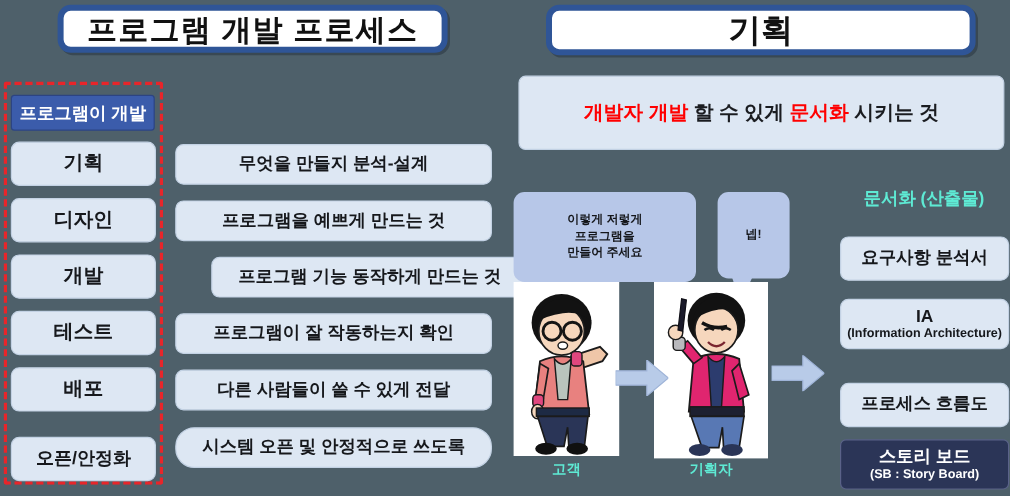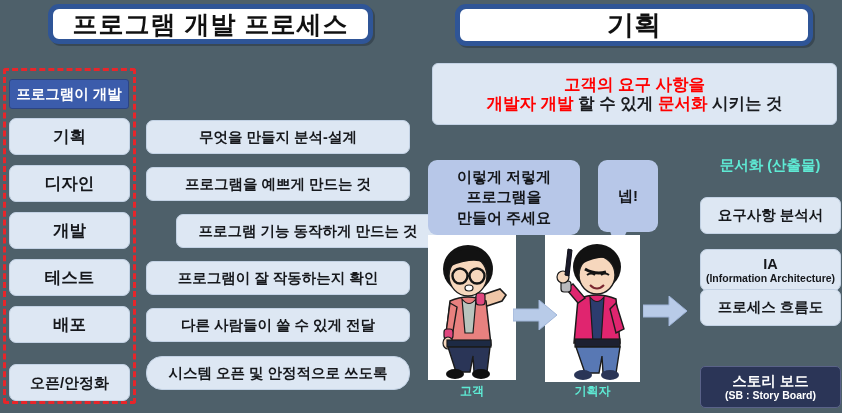--- a/index.html
+++ b/index.html
@@ -132,21 +132,21 @@
   .bubble {
     position: absolute;
     background: #b7c7e8;
     border-radius: 9px;
     display: flex;
     align-items: center;
     justify-content: center;
     text-align: center;
     color: #14161a;
     font-weight: bold;
-    font-size: 15px;
+    font-size: 10px;
     line-height: 1.35;
     box-sizing: border-box;
   }
   .bubble .tail {
     position: absolute;
     width: 0; height: 0;
     border-style: solid;
   }
 
   #bubble-customer {
@@ -240,23 +240,20 @@
   <div class="lightbox desc-item" style="top:167px;">프로그램을 예쁘게 만드는 것</div>
   <div class="lightbox desc-item" style="top:214px;margin-left:30px;">프로그램 기능 동작하게 만드는 것</div>
   <div class="lightbox desc-item" style="top:261px;">프로그램이 잘 작동하는지 확인</div>
   <div class="lightbox desc-item" style="top:308px;">다른 사람들이 쓸 수 있게 전달</div>
   <div class="lightbox desc-item" style="top:356px;border-radius:16px;">시스템 오픈 및 안정적으로 쓰도록</div>
 
   <div class="title-pill" id="right-title">기획</div>
 
   <div class="lightbox" id="callout">
     <div class="line">
-      <span class="red">고객의 요구 사항을</span>
-    </div>
-    <div class="line">
       <span class="red">개발자 개발</span><span class="dark"> 할 수 있게 </span><span class="red">문서화</span><span class="dark"> 시키는 것</span>
     </div>
   </div>
 
   <div class="bubble" id="bubble-customer">
     <span style="white-space:pre-line;">이렇게 저렇게
 프로그램을
 만들어 주세요</span>
     <span class="tail"></span>
   </div>
@@ -355,21 +352,21 @@
 
   <div class="lightbox doc-item" style="top:197px; height:37px;">
     <span>요구사항 분석서</span>
   </div>
 
   <div class="lightbox doc-item" style="top:249px; height:42px;">
     <span>IA</span>
     <span class="doc-sub">(Information Architecture)</span>
   </div>
 
-  <div class="lightbox doc-item" style="top:289px; height:37px;">
+  <div class="lightbox doc-item" style="top:319px; height:37px;">
     <span>프로세스 흐름도</span>
   </div>
 
   <div class="darkbox doc-item" style="top:366px; height:42px;">
     <span>스토리 보드</span>
     <span class="doc-sub">(SB : Story Board)</span>
   </div>
 
 </div>
 

